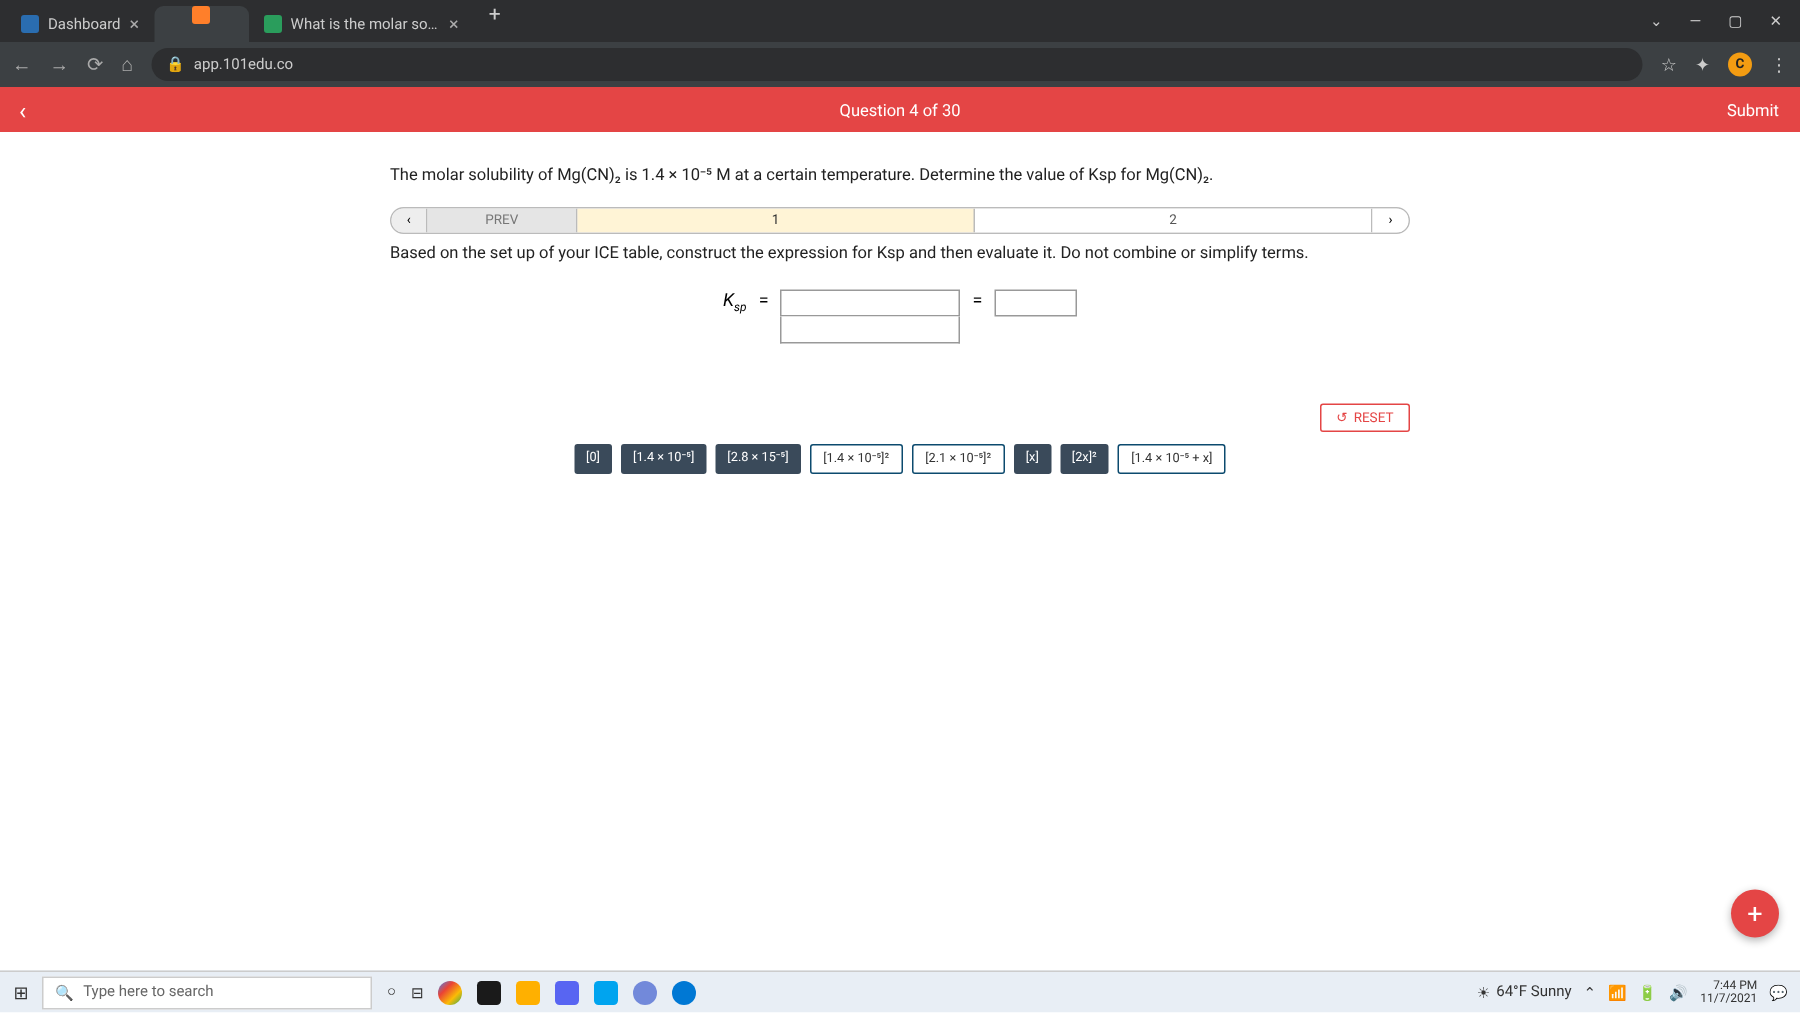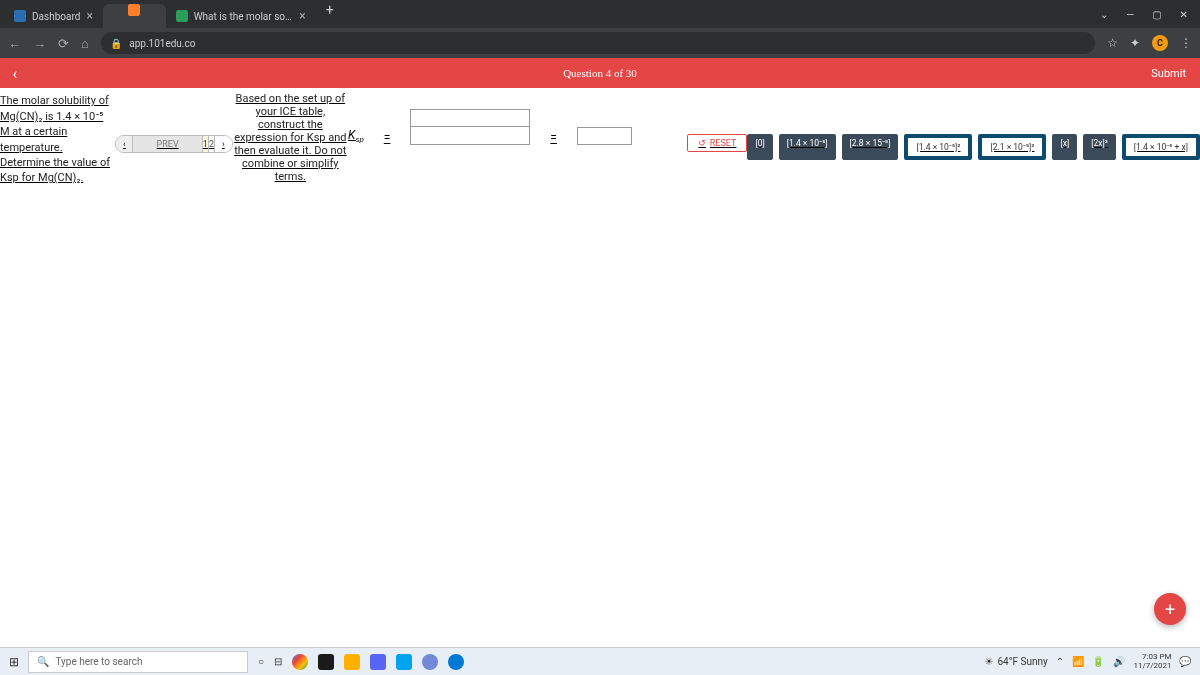--- a/index.html
+++ b/index.html
@@ -17,58 +17,58 @@
 
 .url-bar { background: #3c4043; height: 30px; display: flex; align-items: center; padding: 0 8px; gap: 12px; }
 .url-bar .nav-icon { color: #aaa; font-size: 13px; }
 .url-field { flex: 1; background: #2d2e30; border-radius: 14px; height: 22px; display: flex; align-items: center; padding: 0 10px; color: #ccc; font-size: 10px; gap: 6px; }
 .url-bar .right-icons { display: flex; gap: 12px; align-items: center; color: #ccc; font-size: 12px; }
 .ext-badge { width: 16px; height: 16px; border-radius: 50%; background: #f39c12; display: flex; align-items: center; justify-content: center; font-size: 9px; font-weight: bold; color: #222; }
 
 
 .q-header { background: #e44545; height: 30px; display: flex; align-items: center; color: #fff; font-size: 11px; }
 .q-header .back { width: 30px; text-align: center; font-size: 16px; }
-.q-header .q-num { position: absolute; left: 50%; transform: translateX(-50%); font-family: Liberation Serif, serif; }
+.q-header .q-num { position: absolute; left: 50%; transform: translateX(-50%); }
 .q-header .submit { margin-left: auto; padding: 0 14px; }
 
 
-.content { padding: 4px 0 0 0; display: flex; align-items: center; text-decoration: underline; }
+.content { padding: 21px 0 0 0; display: flex; flex-direction: column; align-items: center; }
 .prompt-box { width: 680px; font-size: 11px; color: #222; line-height: 1.4; margin-bottom: 14px; }
 
 
 .step-nav { width: 680px; height: 18px; display: flex; border: 1px solid #bbb; border-radius: 9px; overflow: hidden; font-size: 9px; margin-bottom: 6px; }
 .step-nav .seg { display: flex; align-items: center; justify-content: center; border-right: 1px solid #bbb; }
 .step-nav .seg:last-child { border-right: none; }
 .step-nav .chev { width: 24px; background: #eee; }
 .step-nav .prev { width: 100px; background: #e5e5e5; color: #777; }
 .step-nav .s1 { flex: 1; background: #fff4d6; color: #333; }
 .step-nav .s2 { flex: 1; background: #fff; color: #555; }
 .step-nav .chev2 { width: 24px; background: #fff; }
 
-.instruction { width: 680px; font-size: 11px; color: #222; margin-bottom: 18px; text-align: center; }
-
-
-.equation { display: flex; align-items: flex-end; gap: 20px; font-size: 12px; margin-bottom: 40px; }
+.instruction { width: 680px; font-size: 11px; color: #222; margin-bottom: 18px; }
+
+
+.equation { display: flex; align-items: flex-start; gap: 8px; font-size: 12px; margin-bottom: 40px; }
 .equation .ksp { font-style: italic; }
 .equation .ksp sub { font-size: 8px; }
 .equation .fraction { display: flex; flex-direction: column; }
 .equation .slot { width: 120px; height: 18px; border: 1px solid #999; background: #fff; }
 .equation .slot + .slot { border-top: none; }
 .equation .eq-slot-sm { width: 55px; height: 18px; border: 1px solid #999; background: #fff; }
 
 
 .reset-row { width: 680px; display: flex; justify-content: flex-end; margin-bottom: 8px; }
 .reset-btn { border: 1px solid #e44545; color: #e44545; background: #fff; font-size: 9px; padding: 3px 10px; border-radius: 2px; display: flex; align-items: center; gap: 4px; }
 
 
 .chip-rows { width: 680px; display: flex; flex-direction: column; gap: 6px; align-items: center; }
 .chip-row { display: flex; gap: 6px; justify-content: center; flex-wrap: nowrap; }
 .chip { font-size: 8.5px; padding: 4px 8px; border-radius: 2px; white-space: nowrap; cursor: pointer; }
 .chip.dark { background: #3a4a5a; color: #fff; }
-.chip.light { background: #fff; color: #333; border: 4px solid #0c4a6e; }
+.chip.light { background: #fff; color: #333; border: 1px solid #0c4a6e; }
 
 
 .fab { position: absolute; right: 14px; bottom: 50px; width: 32px; height: 32px; border-radius: 50%; background: #e44545; color: #fff; display: flex; align-items: center; justify-content: center; font-size: 18px; box-shadow: 0 2px 6px rgba(0,0,0,0.3); }
 
 
 .taskbar { position: absolute; bottom: 0; left: 0; right: 0; height: 28px; background: #e8eef5; border-top: 1px solid #ccc; display: flex; align-items: center; font-size: 10px; color: #333; }
 .taskbar .start { width: 28px; text-align: center; font-size: 12px; }
 .taskbar .search { display: flex; align-items: center; gap: 6px; background: #fff; border: 1px solid #ccc; height: 22px; padding: 0 8px; width: 220px; color: #666; }
 .taskbar .tb-icons { display: flex; gap: 10px; padding: 0 10px; align-items: center; }
 .taskbar .tb-icon { width: 16px; height: 16px; border-radius: 3px; }
@@ -194,18 +194,18 @@
   <div class="tray">
     <div class="weather">
       <span>☀</span>
       <span>64°F Sunny</span>
     </div>
     <span>⌃</span>
     <span>📶</span>
     <span>🔋</span>
     <span>🔊</span>
     <div class="clock">
-      <span>7:03 PM</span>
+      <span>7:44 PM</span>
       <span>11/7/2021</span>
     </div>
     <span>💬</span>
   </div>
 </div>
 
 </body></html>

